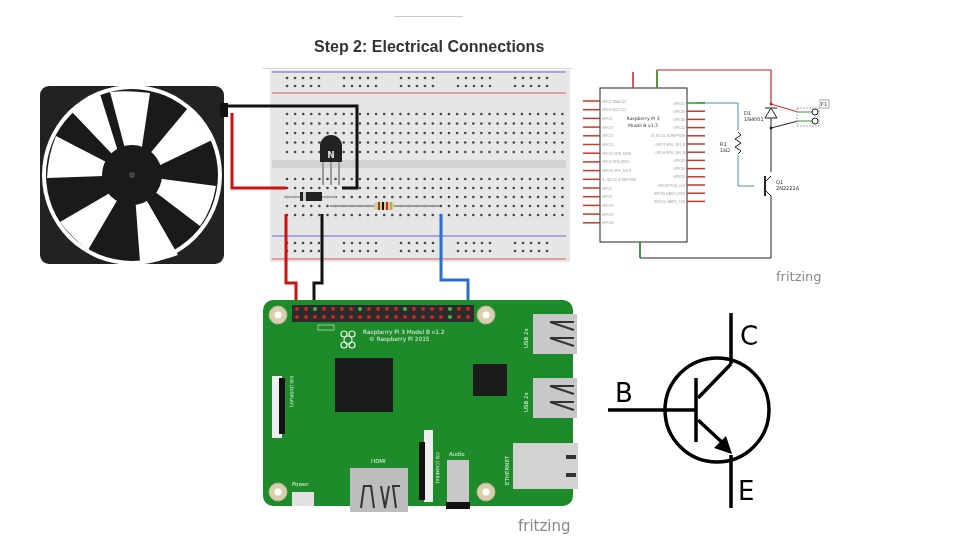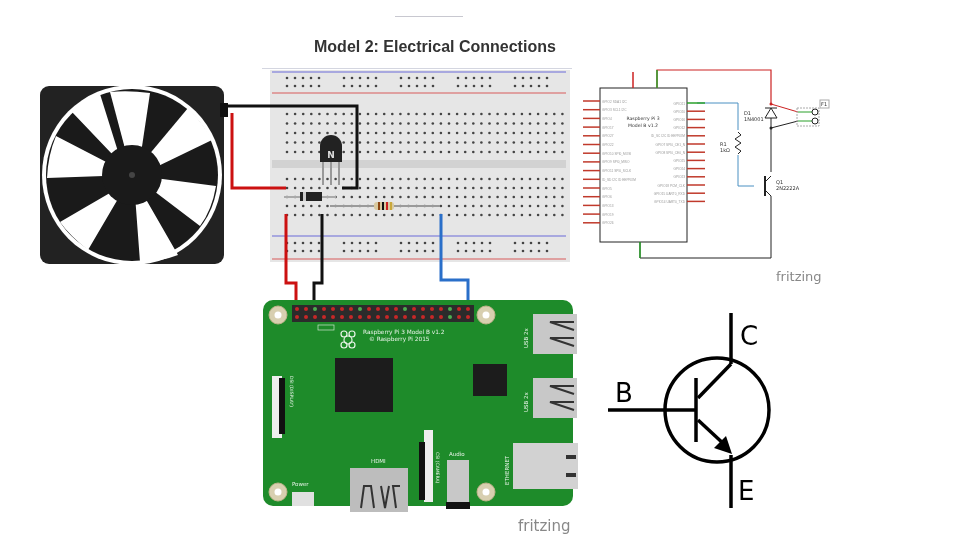--- a/index.html
+++ b/index.html
@@ -9,21 +9,21 @@
   .title span{position:absolute;left:314px;white-space:nowrap;}
   .titleline{position:absolute;left:262px;top:68px;width:310px;height:1px;background:#d4d6e0;}
   svg{position:absolute;left:0;top:0;}
   .lbl{font-family:"DejaVu Sans",sans-serif;}
 </style>
 </head>
 <body>
 
 <div class="topline"></div>
 <div class="title">
-    <span>Model 2: Electrical Connections</span>
+    <span>Step 2: Electrical Connections</span>
   </div>
 <div class="titleline"></div>
 
 <svg width="953" height="539" viewBox="0 0 953 539">
 
   <g>
     <rect x="40" y="86" width="184" height="178" rx="9" fill="#222"></rect>
     <circle cx="132" cy="175" r="90" fill="#fff"></circle>
     <circle cx="132" cy="175" r="86" fill="#1a1a1a"></circle>
     <g fill="#fff">

